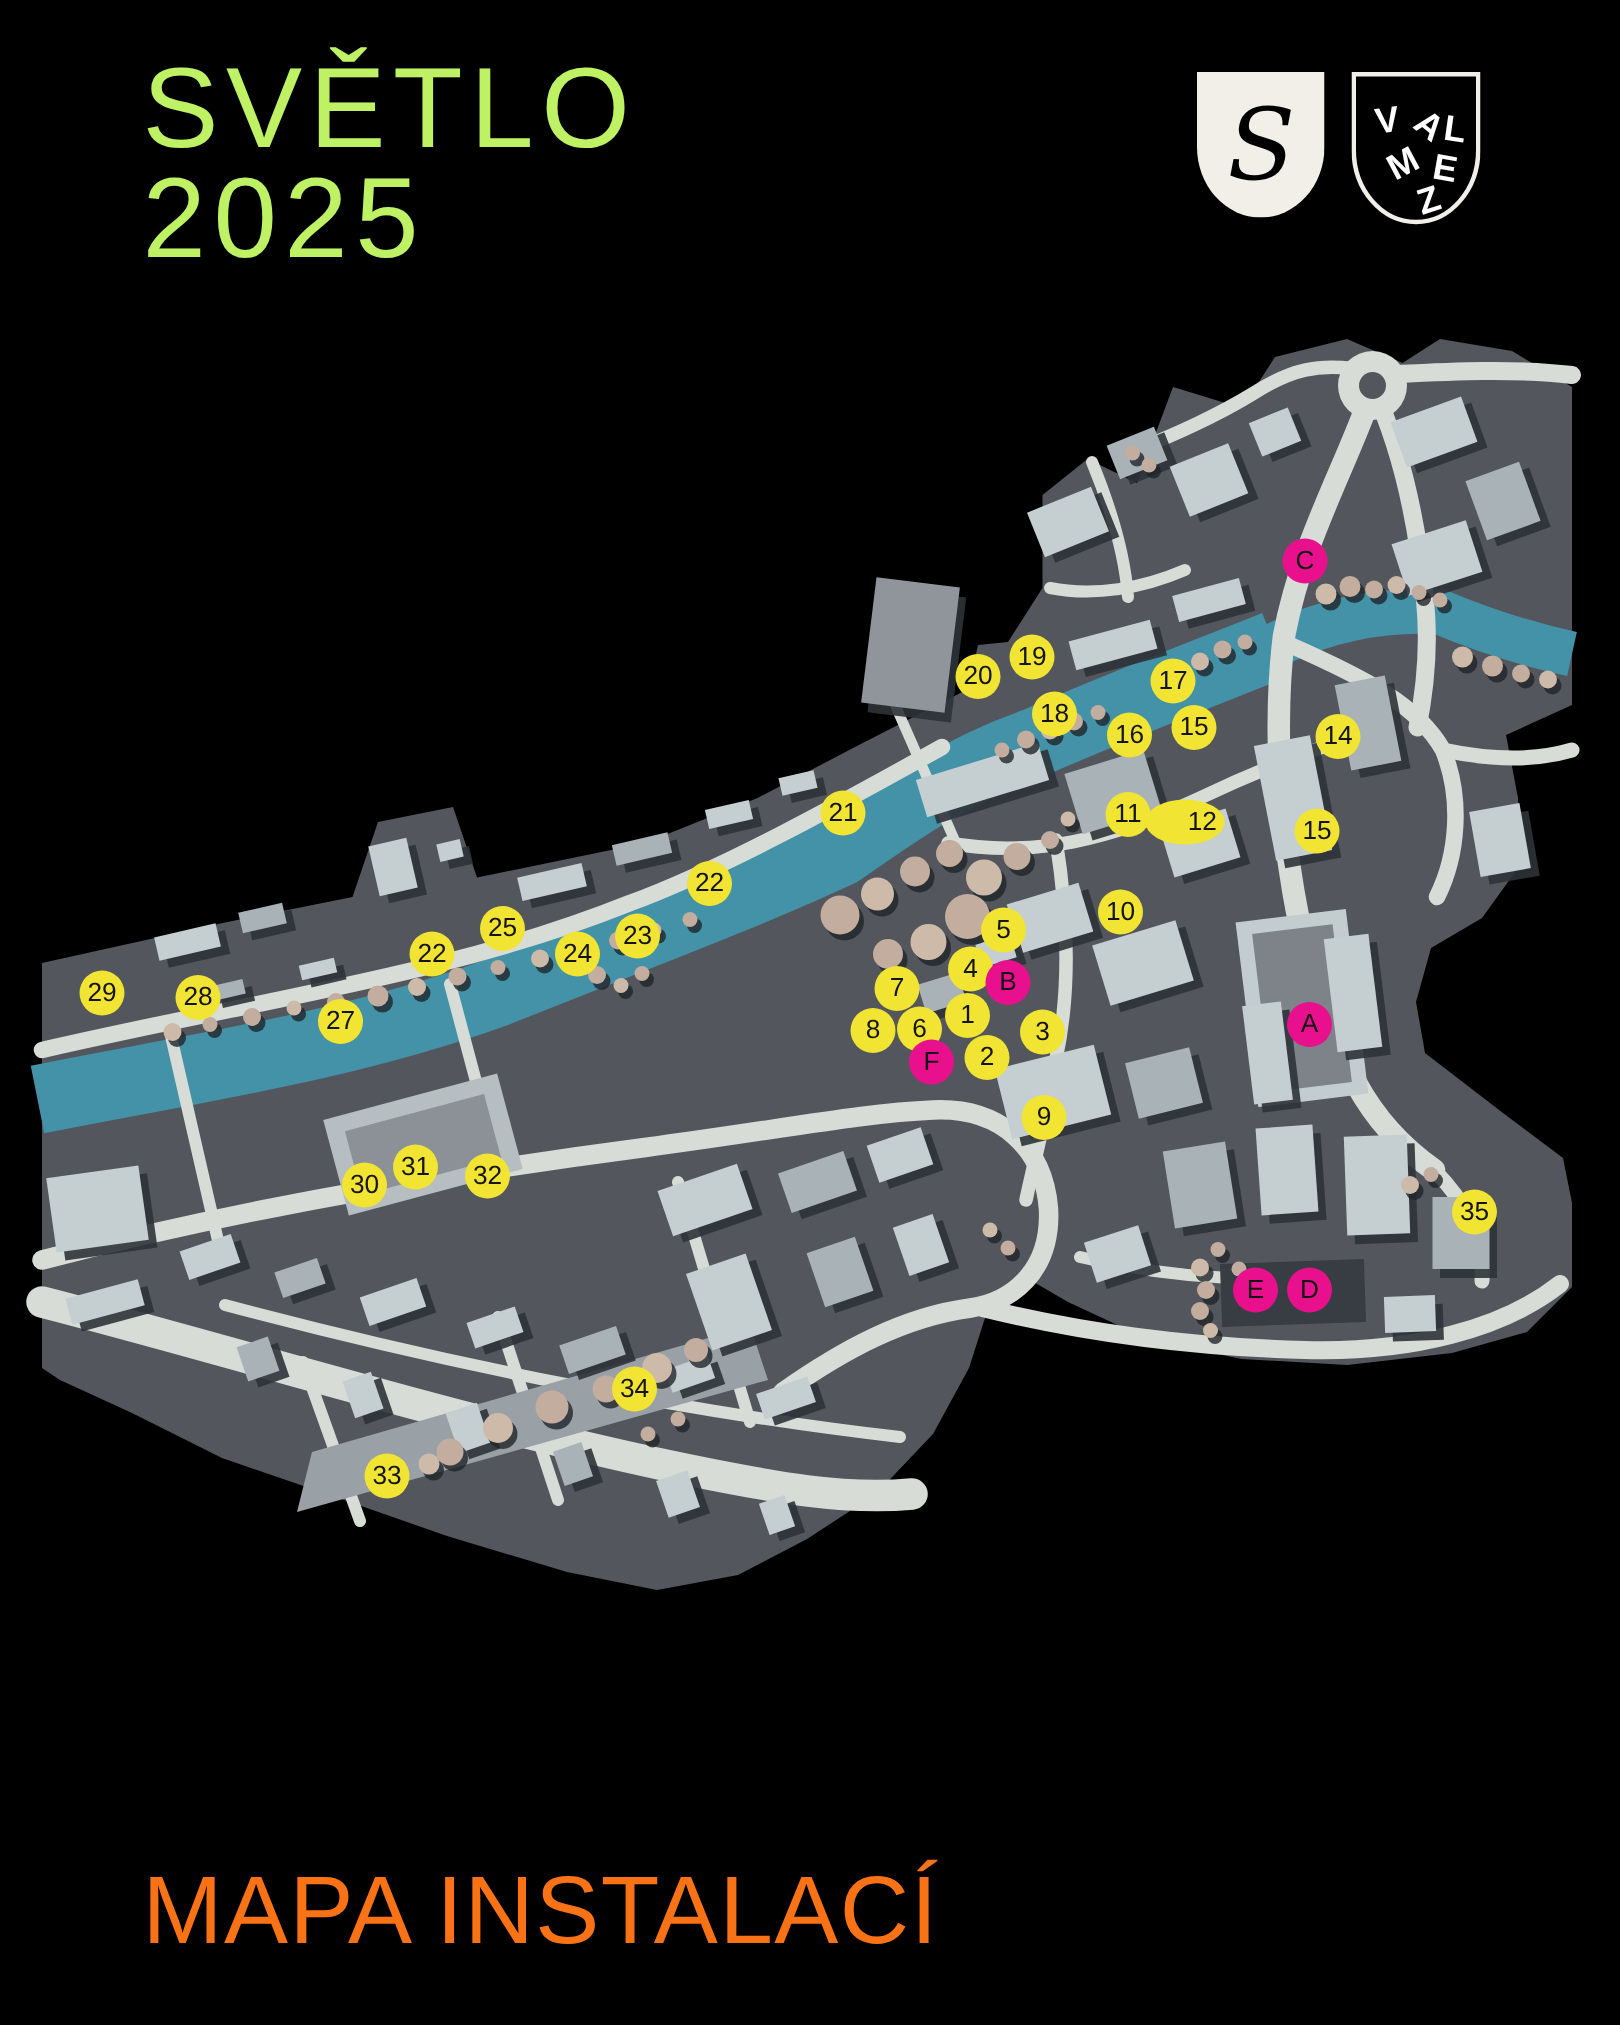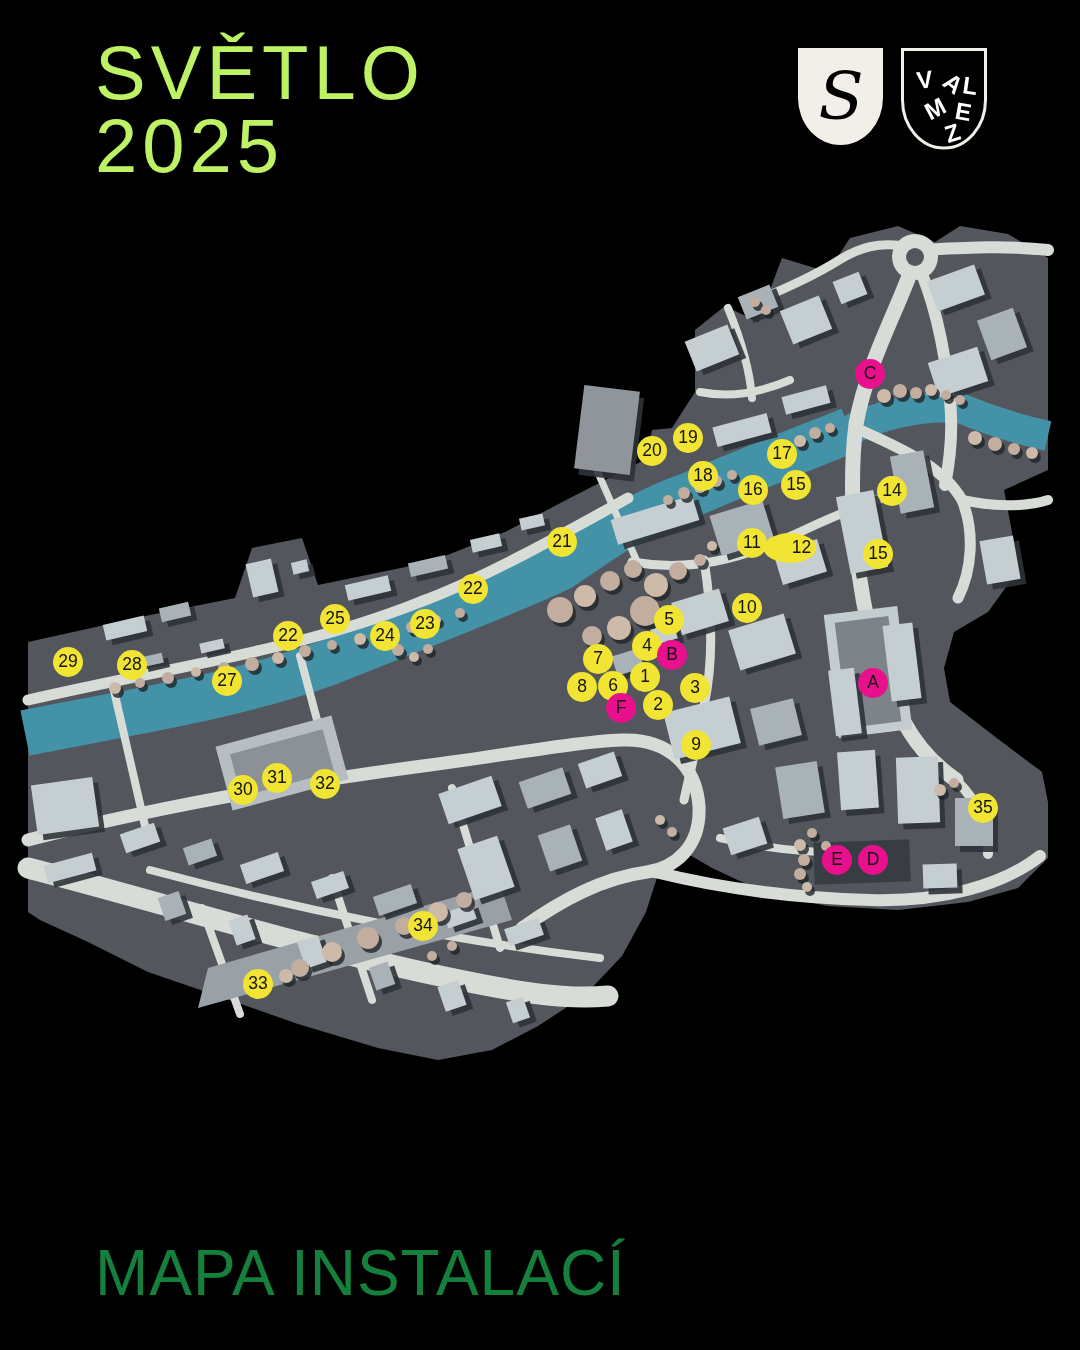--- a/index.html
+++ b/index.html
@@ -5,21 +5,21 @@
   html,body{margin:0;padding:0;background:#000;}
   body{width:1080px;height:1350px;position:relative;overflow:hidden;
        font-family:"Liberation Sans",sans-serif;}
   
   .title{position:absolute;left:95px;top:36px;color:#bef264;
          font-size:76px;line-height:73px;font-weight:400;letter-spacing:5px;}
   .title div{white-space:nowrap;}
   
   .logos{position:absolute;left:798px;top:48px;display:flex;gap:18px;}
   
-  .caption{position:absolute;left:95px;top:1236px;color:#15803d;
+  .caption{position:absolute;left:95px;top:1236px;color:#f97316;
            font-size:64px;font-weight:400;letter-spacing:1px;}
   
   .map-wrap{position:absolute;left:0;top:0;width:1080px;height:1350px;}
   svg.map{position:absolute;left:0;top:0;}
   .marker-layer{position:absolute;left:0;top:0;width:1080px;height:1350px;}
   .marker{position:absolute;width:30px;height:30px;border-radius:50%;
           display:flex;align-items:center;justify-content:center;
           font-size:17.5px;font-weight:400;color:#141414;
           transform:translate(-50%,-50%);line-height:1;}
   .marker.number{background:#f1e433;}

